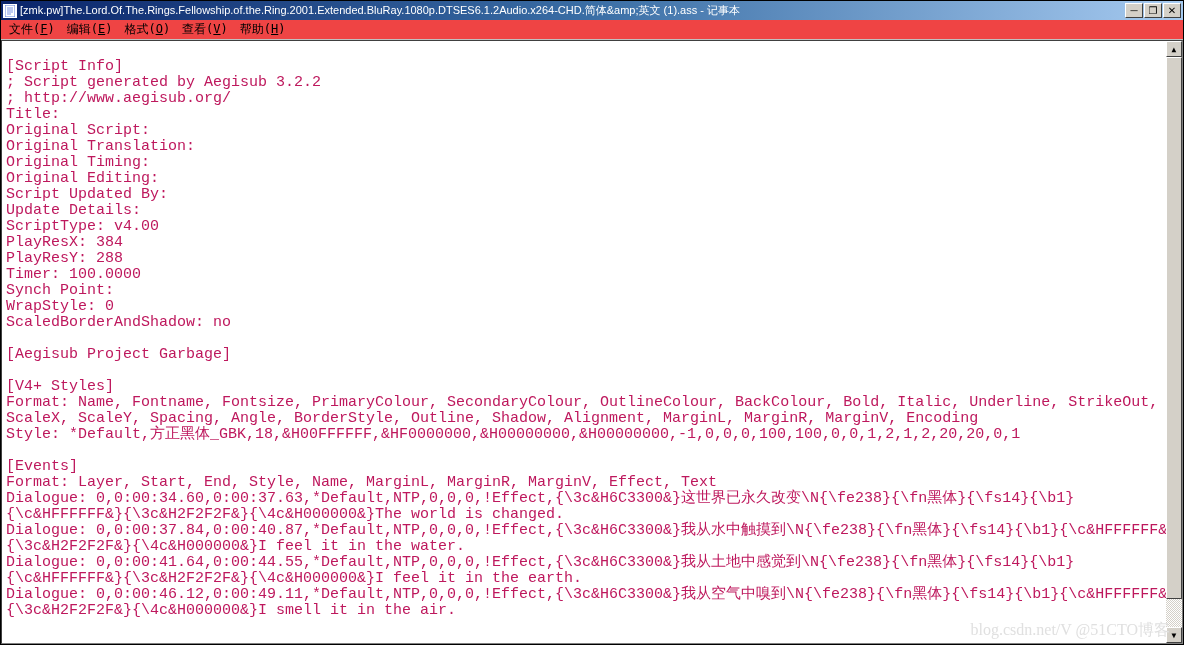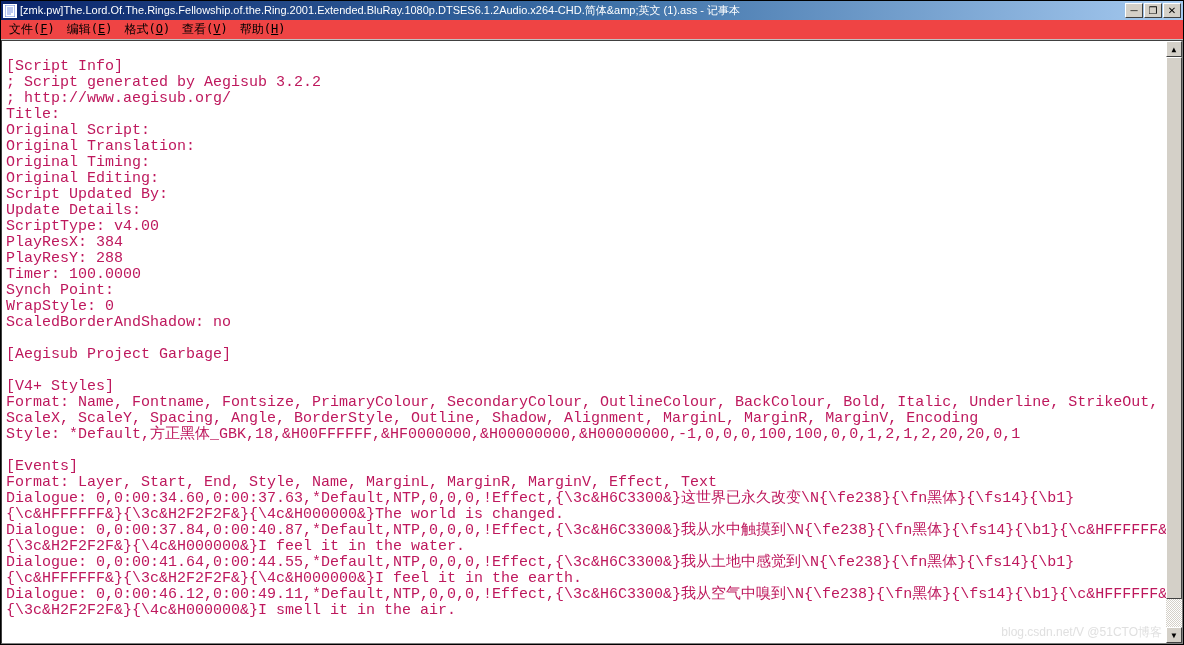--- a/index.html
+++ b/index.html
@@ -14,21 +14,21 @@
   .win-btn span { pointer-events: none; }
   .menubar { height: 20px; background: #ef4444; display: flex; align-items: center; padding: 0 2px; border-bottom: 1px solid #c0c0c0; font-size: 12px; }
   .menu-item { padding: 2px 6px; cursor: default; }
   .menu-item .mn-key { text-decoration: underline; }
   .client { flex: 1; background: #fff; position: relative; border: 1px solid #808080; border-top-color:#404040; border-left-color:#404040; display:flex; }
   .textarea { flex:1; padding: 2px 4px; font-family: "Courier New", "SimSun", "宋体", monospace; font-size: 15px; line-height: 16px; white-space: pre; overflow: hidden; color:#be185d; }
   .scrollbar-v { width: 16px; background: #efefef; display:flex; flex-direction:column; }
   .scroll-btn { width:16px; height:16px; background:#d4d0c8; border:1px solid #fff; border-right-color:#404040; border-bottom-color:#404040; display:flex; align-items:center; justify-content:center; font-size:8px; color:#000; cursor:default;}
   .scroll-track { flex:1; background: repeating-conic-gradient(#fff 0% 25%, #d4d0c8 0% 50%) 50% / 2px 2px; position:relative;}
   .scroll-thumb { position:absolute; top:0; left:0; width:16px; height:95%; background:#d4d0c8; border:1px solid #fff; border-right-color:#404040; border-bottom-color:#404040;}
-  .watermark { position:absolute; right:20px; bottom:2px; color:#e0e0e0; font-size:12px; font-family: Liberation Sans, sans-serif; pointer-events:none;}
+  .watermark { position:absolute; right:12px; bottom:2px; color:#e0e0e0; font-size:16px; font-family: Liberation Serif, serif; pointer-events:none;}
 </style>
 </head>
 <body>
 
 <div class="window">
   <div class="titlebar">
     <span class="icon">
       <svg viewBox="0 0 10 12">
           <rect x="0" y="0" width="10" height="12" fill="#fff" stroke="#5a7edc" stroke-width="1"></rect>
           <line x1="2" y1="3" x2="8" y2="3" stroke="#5a7edc" stroke-width="0.8"></line>

